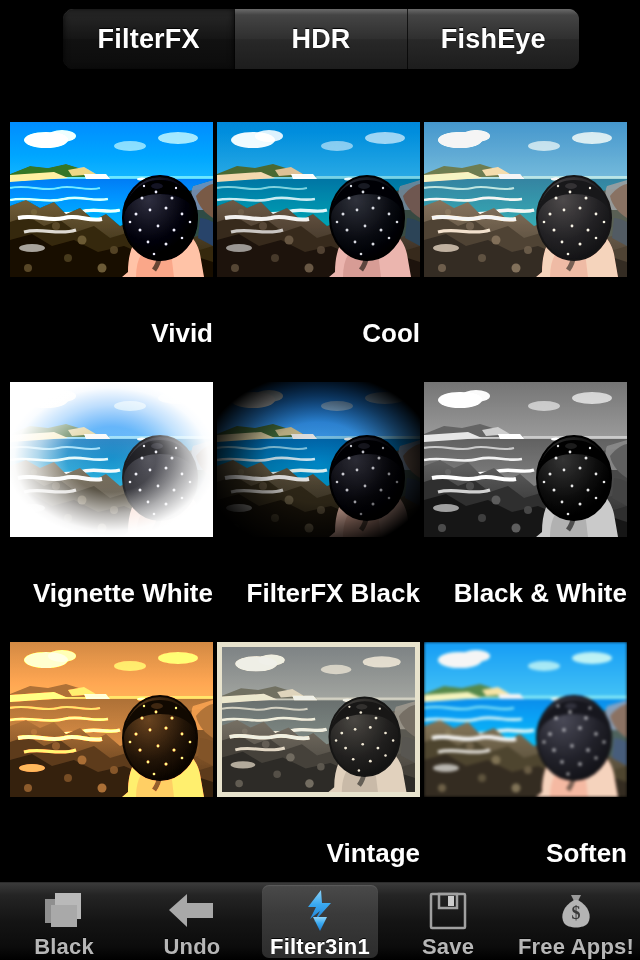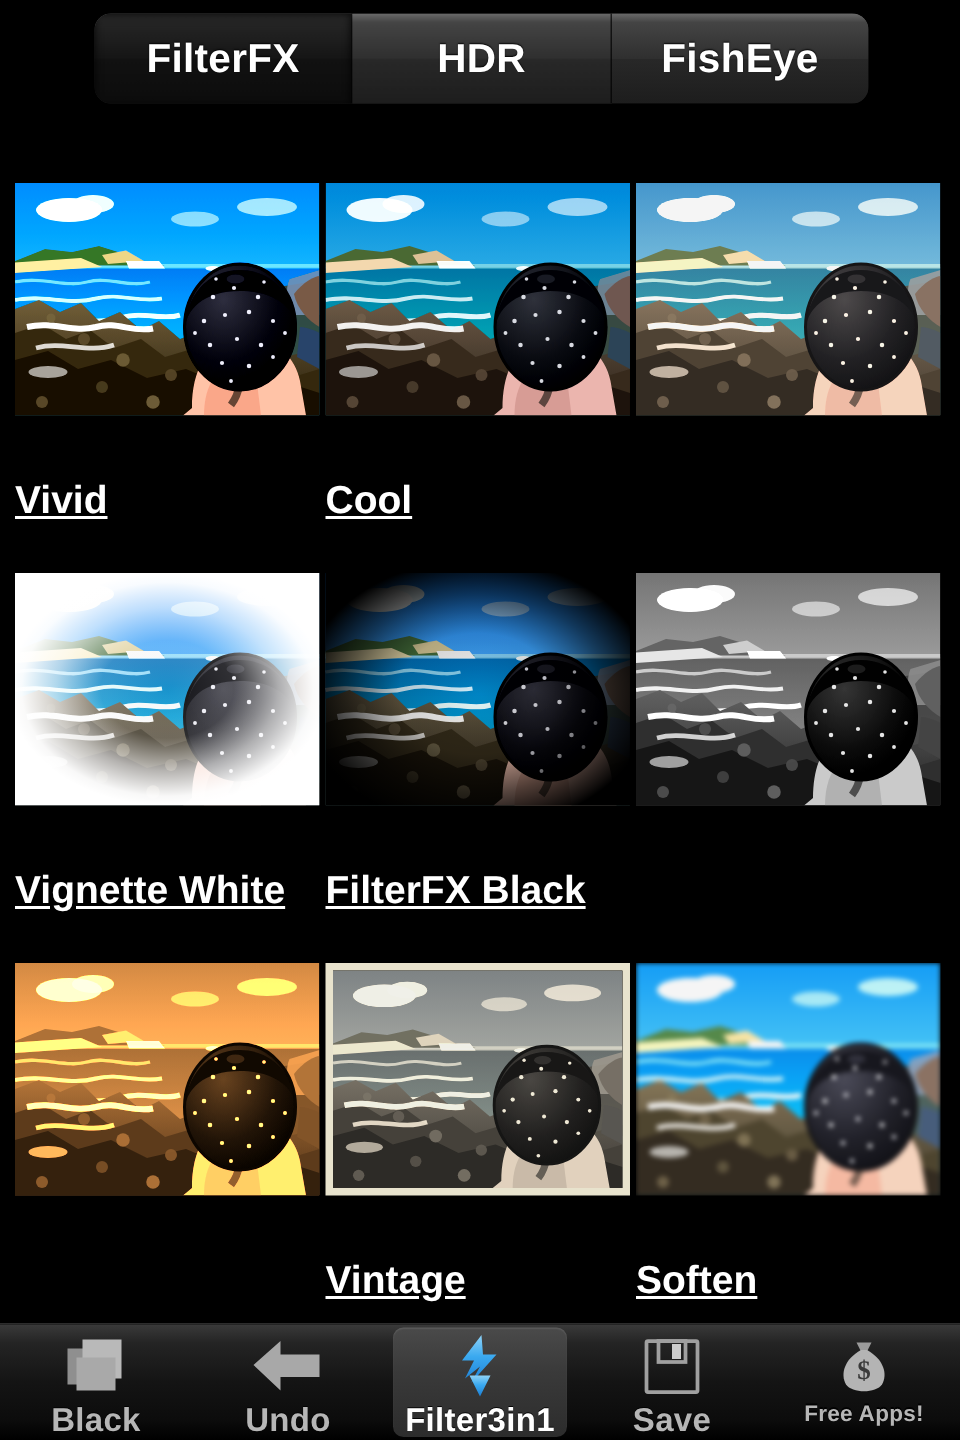--- a/index.html
+++ b/index.html
@@ -62,24 +62,23 @@
       rgba(255,255,255,0.65) 70%, rgba(255,255,255,0.97) 92%, #fff 100%);
   }
   .vig.black {
     background:radial-gradient(ellipse 58% 58% at 50% 52%,
       rgba(0,0,0,0) 0%, rgba(0,0,0,0.15) 45%,
       rgba(0,0,0,0.62) 74%, rgba(0,0,0,0.92) 95%, #000 100%);
   }
 
   .caption {
     position:absolute; top:196px; left:0; width:203px;
-    text-align:left; color:#fff; font-size:26px; font-weight:bold;
+    text-align:right; color:#fff; font-size:26px; font-weight:bold;
     text-shadow:0 1px 2px rgba(0,0,0,0.9);
     white-space:nowrap;
-    text-decoration:underline;
   }
   .cell.c0 .caption { left:0; }
 
   
   .f-vivid  { filter:saturate(1.75) contrast(1.18) brightness(1.03); }
   .f-cool   { filter:saturate(1.25) hue-rotate(-12deg) brightness(0.97) contrast(1.1); }
   .f-warm   { filter:sepia(0.3) saturate(1.25) hue-rotate(-8deg) brightness(1.12) contrast(0.92); }
   .f-vwhite { filter:saturate(1.1) brightness(1.12) contrast(0.95); }
   .f-vblack { filter:saturate(1.2) contrast(1.12) brightness(0.96); }
   .f-bw     { filter:grayscale(1) contrast(1.1) brightness(1.02); }
@@ -108,21 +107,21 @@
     box-shadow:inset 0 1px 1px rgba(255,255,255,0.10);
   }
   .tab .ico { position:relative; height:46px; display:flex; align-items:center; justify-content:center; z-index:2;}
   .tab .lbl {
     position:relative; z-index:2;
     font-size:22px; font-weight:bold; color:#b6b6b6;
     text-shadow:0 -1px 0 rgba(0,0,0,0.9);
     letter-spacing:0.2px;
   }
   .tab.selected .lbl { color:#ffffff; }
-  .tab:last-child .lbl { font-size:15px; }
+  .tab:last-child .lbl { font-size:22px; }
 </style>
 </head>
 <body>
 
 <div id="app">
 
   <div id="segmented-control">
     <div class="seg selected">
       <span>FilterFX</span>
     </div>
@@ -748,20 +747,21 @@
                   <circle cx="166" cy="66" r="1.2"></circle>
                   <circle cx="134" cy="64" r="1.2"></circle>
     </g>
     <ellipse cx="147" cy="64" rx="6" ry="3" fill="#2a2a32" opacity="0.8"></ellipse>
 
     <path d="M186 74 C192 66 200 62 203 62 L203 96 C196 92 188 84 186 74 Z" fill="#6e5f56"></path>
     <path d="M190 96 C196 96 203 100 203 100 L203 124 L188 116 Z" fill="#3d4a5c"></path>
   </svg>
             </div>
           </div>
+          <div class="caption">Black &amp; White</div>
         </div>
       </div>
       <div class="grid-row">
         <div class="cell c0">
           <div class="thumb">
             <div class="scene-wrap f-sepia" style="width: 100%; height: 100%;">
   <svg viewBox="0 0 203 155" preserveAspectRatio="none">
     <defs>
       <linearGradient id="sky6" x1="0" y1="0" x2="0" y2="1">
         <stop offset="0%" stop-color="#2d7fd6"></stop>

